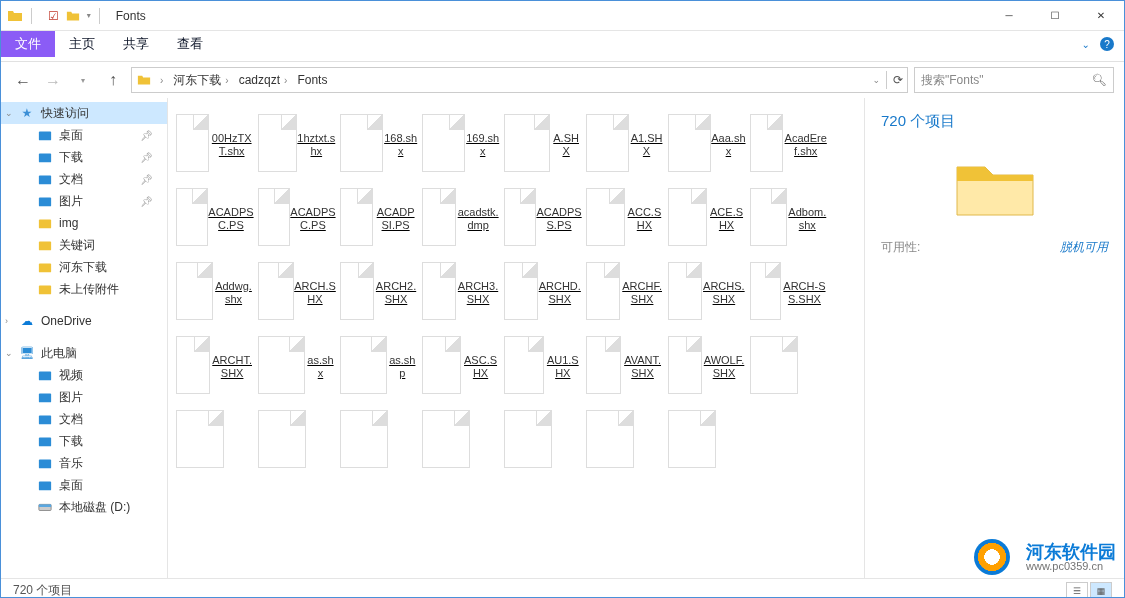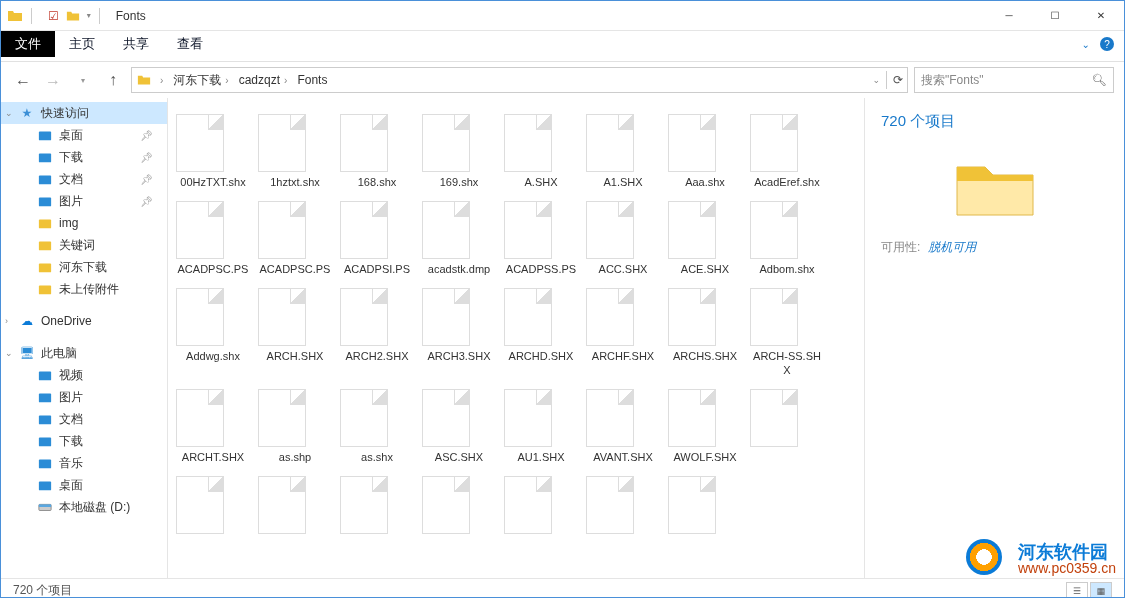--- a/index.html
+++ b/index.html
@@ -8,21 +8,21 @@
 .titlebar { height: 30px; display: flex; align-items: center; background: #fff; border-bottom: 1px solid #e5e5e5; }
 .titlebar .left { display: flex; align-items: center; padding-left: 6px; gap: 2px; }
 .titlebar .qat { display: flex; align-items: center; gap: 6px; margin-left: 8px; }
 .titlebar .divider { width: 1px; height: 16px; background: #ccc; margin: 0 6px; }
 .titlebar .title { margin-left: 8px; font-size: 12px; color: #333; }
 .titlebar .winbtns { margin-left: auto; display: flex; }
 .titlebar .winbtn { width: 46px; height: 30px; display: flex; align-items: center; justify-content: center; font-size: 10px; color: #333; }
 
 .ribbon-tabs { height: 26px; display: flex; align-items: stretch; background: #fff; }
 .ribbon-tab { padding: 0 14px; font-size: 13px; display: flex; align-items: center; color: #0f172a; cursor: pointer; }
-.ribbon-tab.file { background: #000000; color: #fff; }
+.ribbon-tab.file { background: #8b5cf6; color: #fff; }
 .ribbon-tabs .help { margin-left: auto; display: flex; align-items: center; padding-right: 10px; gap: 10px; }
 
 .ribbon-bar { height: 5px; border-bottom: 1px solid #e1e1e1; }
 
 .navbar { height: 36px; display: flex; align-items: center; padding: 0 10px; gap: 6px; }
 .navbtn { width: 24px; height: 24px; display: flex; align-items: center; justify-content: center; color: #555; }
 .navbtn.disabled { color: #bbb; }
 .navbtn .chev { font-size: 8px; color: #999; }
 .addr { flex: 1; height: 26px; border: 1px solid #ccc; display: flex; align-items: center; padding: 0 4px; gap: 2px; }
 .addr .crumb { display: flex; align-items: center; font-size: 12px; color: #333; padding: 0 2px; cursor: pointer; }
@@ -37,42 +37,42 @@
 .side-item { height: 22px; display: flex; align-items: center; padding-left: 18px; gap: 6px; cursor: pointer; color: #333; position: relative; }
 .side-item.sel { background: #cde8ff; }
 .side-item .exp { position: absolute; left: 4px; color: #888; font-size: 9px; }
 .side-item .pin { margin-left: auto; margin-right: 14px; color: #888; font-size: 10px; }
 .side-item.sub { padding-left: 36px; }
 .side-group-gap { height: 10px; }
 .icon-box { width: 16px; height: 16px; display: inline-flex; align-items: center; justify-content: center; }
 
 .content { flex: 1; display: flex; }
 .files { flex: 1; overflow-y: auto; padding: 12px 8px; display: flex; flex-wrap: wrap; align-content: flex-start; gap: 4px 4px; }
-.file-item { width: 78px; display: flex; flex-direction: column; cursor: pointer; padding: 4px 0; }
+.file-item { width: 78px; display: flex; flex-direction: row; align-items: center; cursor: pointer; padding: 4px 0; text-decoration: underline; }
 .file-icon { width: 48px; height: 58px; background: #fff; border: 1px solid #ddd; position: relative; margin-bottom: 4px; }
 .file-icon::before { content: ""; position: absolute; top: 0; right: 0; width: 14px; height: 14px; background: linear-gradient(135deg, #fff 48%, #ddd 50%); border-left: 1px solid #ddd; border-bottom: 1px solid #ddd; }
 .file-name { font-size: 11px; text-align: center; color: #333; line-height: 1.2; max-width: 74px; word-break: break-all; }
 
 .details-pane { width: 260px; border-left: 1px solid #e5e5e5; padding: 14px 16px; font-size: 12px; color: #555; }
 .details-pane .count { font-size: 15px; color: #1979ca; margin-bottom: 18px; }
 .details-pane .folder-preview { width: 88px; height: 72px; margin: 0 auto 18px; }
-.details-pane .prop-row { display: flex; gap: 8px; }
+.details-pane .prop-row { display: flex; gap: 14px; justify-content: space-between; }
 .details-pane .prop-label { color: #888; }
 .details-pane .prop-val { color: #1979ca; font-style: italic; }
 
 .statusbar { height: 24px; border-top: 1px solid #e5e5e5; display: flex; align-items: center; padding: 0 12px; font-size: 12px; color: #555; }
 .statusbar .viewbtns { margin-left: auto; display: flex; gap: 2px; }
 .statusbar .viewbtn { width: 22px; height: 18px; border: 1px solid #ccc; display: flex; align-items: center; justify-content: center; font-size: 9px; }
 .statusbar .viewbtn.active { background: #cde8ff; }
 
-.watermark { position: absolute; right: 8px; bottom: 22px; display: flex; align-items: flex-end; gap: 16px; }
+.watermark { position: absolute; right: 8px; bottom: 22px; display: flex; align-items: center; gap: 16px; }
 .watermark .logo { width: 36px; height: 36px; border-radius: 50%; background: radial-gradient(circle,#fff 30%,#ffa000 31%,#ffa000 55%,#0b7bd7 56%); }
 .watermark .txt { display: flex; flex-direction: column; line-height: 1; }
 .watermark .txt .cn { font-size: 18px; color: #0b7bd7; font-weight: bold; }
-.watermark .txt .url { font-size: 14px; color: #c2410c; }
+.watermark .txt .url { font-size: 11px; color: #737373; }
 </style>
 </head>
 <body>
 
 <div class="titlebar">
   <div class="left">
     <span class="icon-box">
       <svg width="16" height="16" viewBox="0 0 16 16">
           <path d="M1 3h5l1 2h8v8H1z" fill="#f0c237"></path>
         </svg>
@@ -396,25 +396,25 @@
         <div class="file-item">
           <div class="file-icon"></div>
           <div class="file-name">ARCH-SS.SHX</div>
         </div>
         <div class="file-item">
           <div class="file-icon"></div>
           <div class="file-name">ARCHT.SHX</div>
         </div>
         <div class="file-item">
           <div class="file-icon"></div>
+          <div class="file-name">as.shx</div>
+        </div>
+        <div class="file-item">
+          <div class="file-icon"></div>
           <div class="file-name">as.shp</div>
-        </div>
-        <div class="file-item">
-          <div class="file-icon"></div>
-          <div class="file-name">as.shx</div>
         </div>
         <div class="file-item">
           <div class="file-icon"></div>
           <div class="file-name">ASC.SHX</div>
         </div>
         <div class="file-item">
           <div class="file-icon"></div>
           <div class="file-name">AU1.SHX</div>
         </div>
         <div class="file-item">

